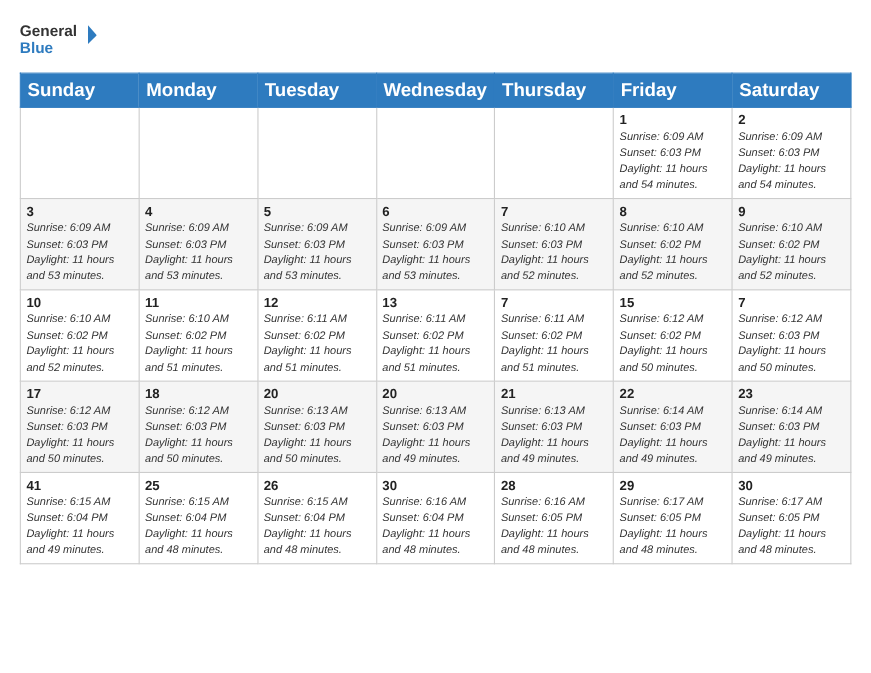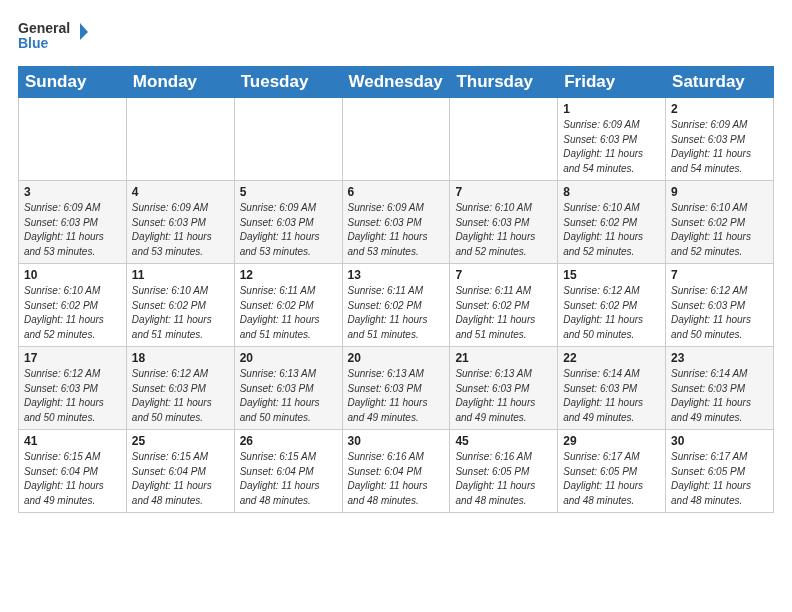--- a/index.html
+++ b/index.html
@@ -231,21 +231,21 @@
           </td>
           <td>
             <span class="day-num">26</span>
             <div class="day-info">Sunrise: 6:15 AM<br>Sunset: 6:04 PM<br>Daylight: 11 hours and 48 minutes.</div>
           </td>
           <td>
             <span class="day-num">30</span>
             <div class="day-info">Sunrise: 6:16 AM<br>Sunset: 6:04 PM<br>Daylight: 11 hours and 48 minutes.</div>
           </td>
           <td>
-            <span class="day-num">45</span>
+            <span class="day-num">28</span>
             <div class="day-info">Sunrise: 6:16 AM<br>Sunset: 6:05 PM<br>Daylight: 11 hours and 48 minutes.</div>
           </td>
           <td>
             <span class="day-num">29</span>
             <div class="day-info">Sunrise: 6:17 AM<br>Sunset: 6:05 PM<br>Daylight: 11 hours and 48 minutes.</div>
           </td>
           <td>
             <span class="day-num">30</span>
             <div class="day-info">Sunrise: 6:17 AM<br>Sunset: 6:05 PM<br>Daylight: 11 hours and 48 minutes.</div>
           </td>

